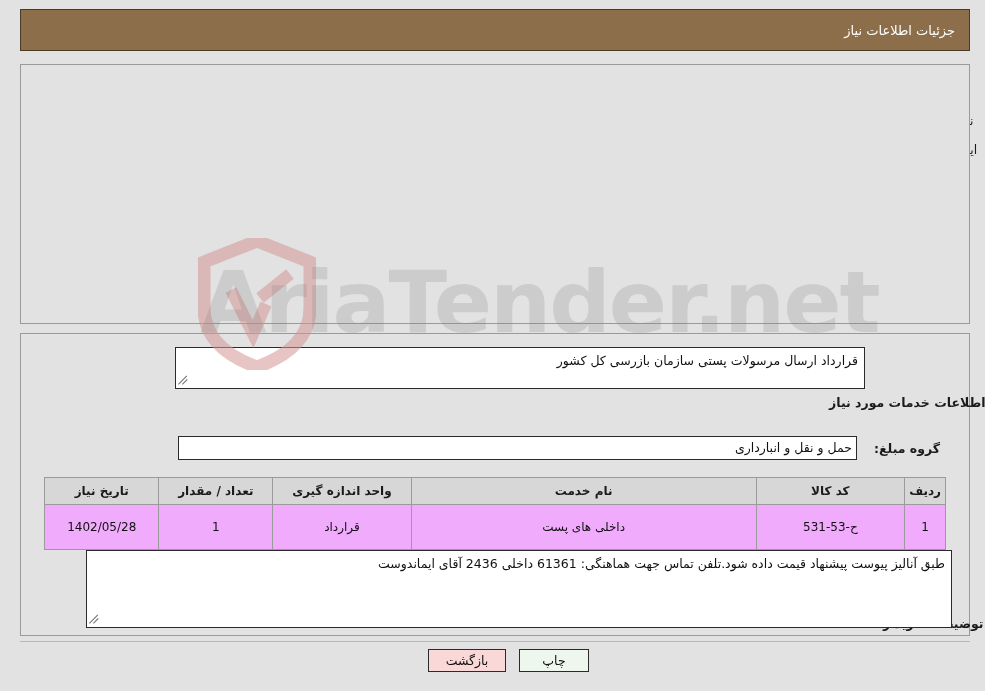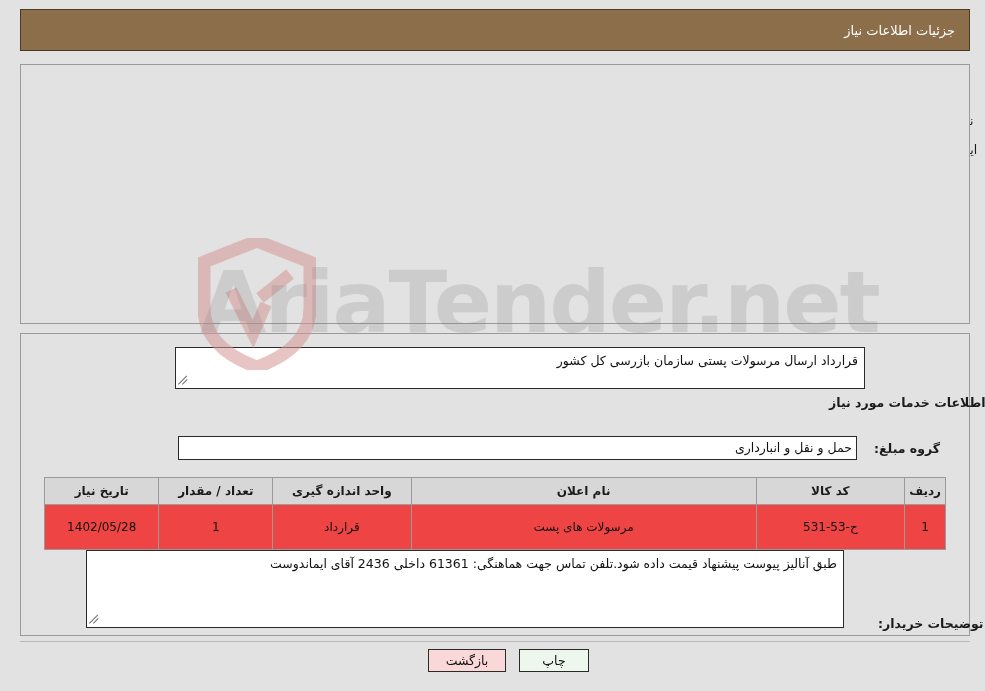--- a/index.html
+++ b/index.html
@@ -134,21 +134,21 @@
   }
   .tbl th {
     background: #d7d7d7;
     border: 1px solid #9a9a9a;
     font-weight: bold;
     color: #1b1b1b;
     height: 27px;
     padding: 2px 4px;
   }
   .tbl td {
-    background: #ef4444;
+    background: #f0abfc;
     border: 1px solid #9a9a9a;
     color: #111;
     height: 40px;
     padding: 15px 4px;
     text-align: center;
   }
 
   
   .btn {
     position: absolute;
@@ -248,40 +248,40 @@
   <div class="lbl bold" style="left:829px; top:395px; z-index:4;">اطلاعات خدمات مورد نیاز</div>
 
   <div class="lbl bold" style="left:874px; top:441px; z-index:4;">گروه مبلغ:</div>
   <div class="fld r" style="left:178px; top:436px; width:679px; height:24px; line-height:22px; z-index:4;">حمل و نقل و انبارداری</div>
 
   <table class="tbl">
     <thead>
       <tr>
         <th style="width:32px;">ردیف</th>
         <th style="width:150px;">کد کالا</th>
-        <th style="width:350px;">نام اعلان</th>
+        <th style="width:350px;">نام خدمت</th>
         <th style="width:140px;">واحد اندازه گیری</th>
         <th style="width:115px;">تعداد / مقدار</th>
         <th style="width:115px;">تاریخ نیاز</th>
       </tr>
     </thead>
     <tbody>
       <tr>
         <td>1</td>
         <td>ح-53-531</td>
-        <td>مرسولات های پست</td>
+        <td>داخلی های پست</td>
         <td>قرارداد</td>
         <td>1</td>
         <td>1402/05/28</td>
       </tr>
     </tbody>
   </table>
 
   <div class="lbl bold" style="left:855px; top:616px; z-index:4;margin-left:23px;">توضیحات خریدار:</div>
-  <div class="ta" style="left:86px; top:550px; width:758px; height:78px; z-index:4;">
+  <div class="ta" style="left:86px; top:550px; width:866px; height:78px; z-index:4;">
     <div>طبق آنالیز پیوست پیشنهاد قیمت داده شود.تلفن تماس جهت هماهنگی: 61361 داخلی 2436 آقای ایماندوست</div>
     <span class="ta-grip" style="left:2px; bottom:2px;"></span>
   </div>
 
   <div class="sep" style="top:641px;"></div>
 
   <div class="btn" id="btn-print">چاپ</div>
   <div class="btn" id="btn-back">بازگشت</div>
 
 </div>

